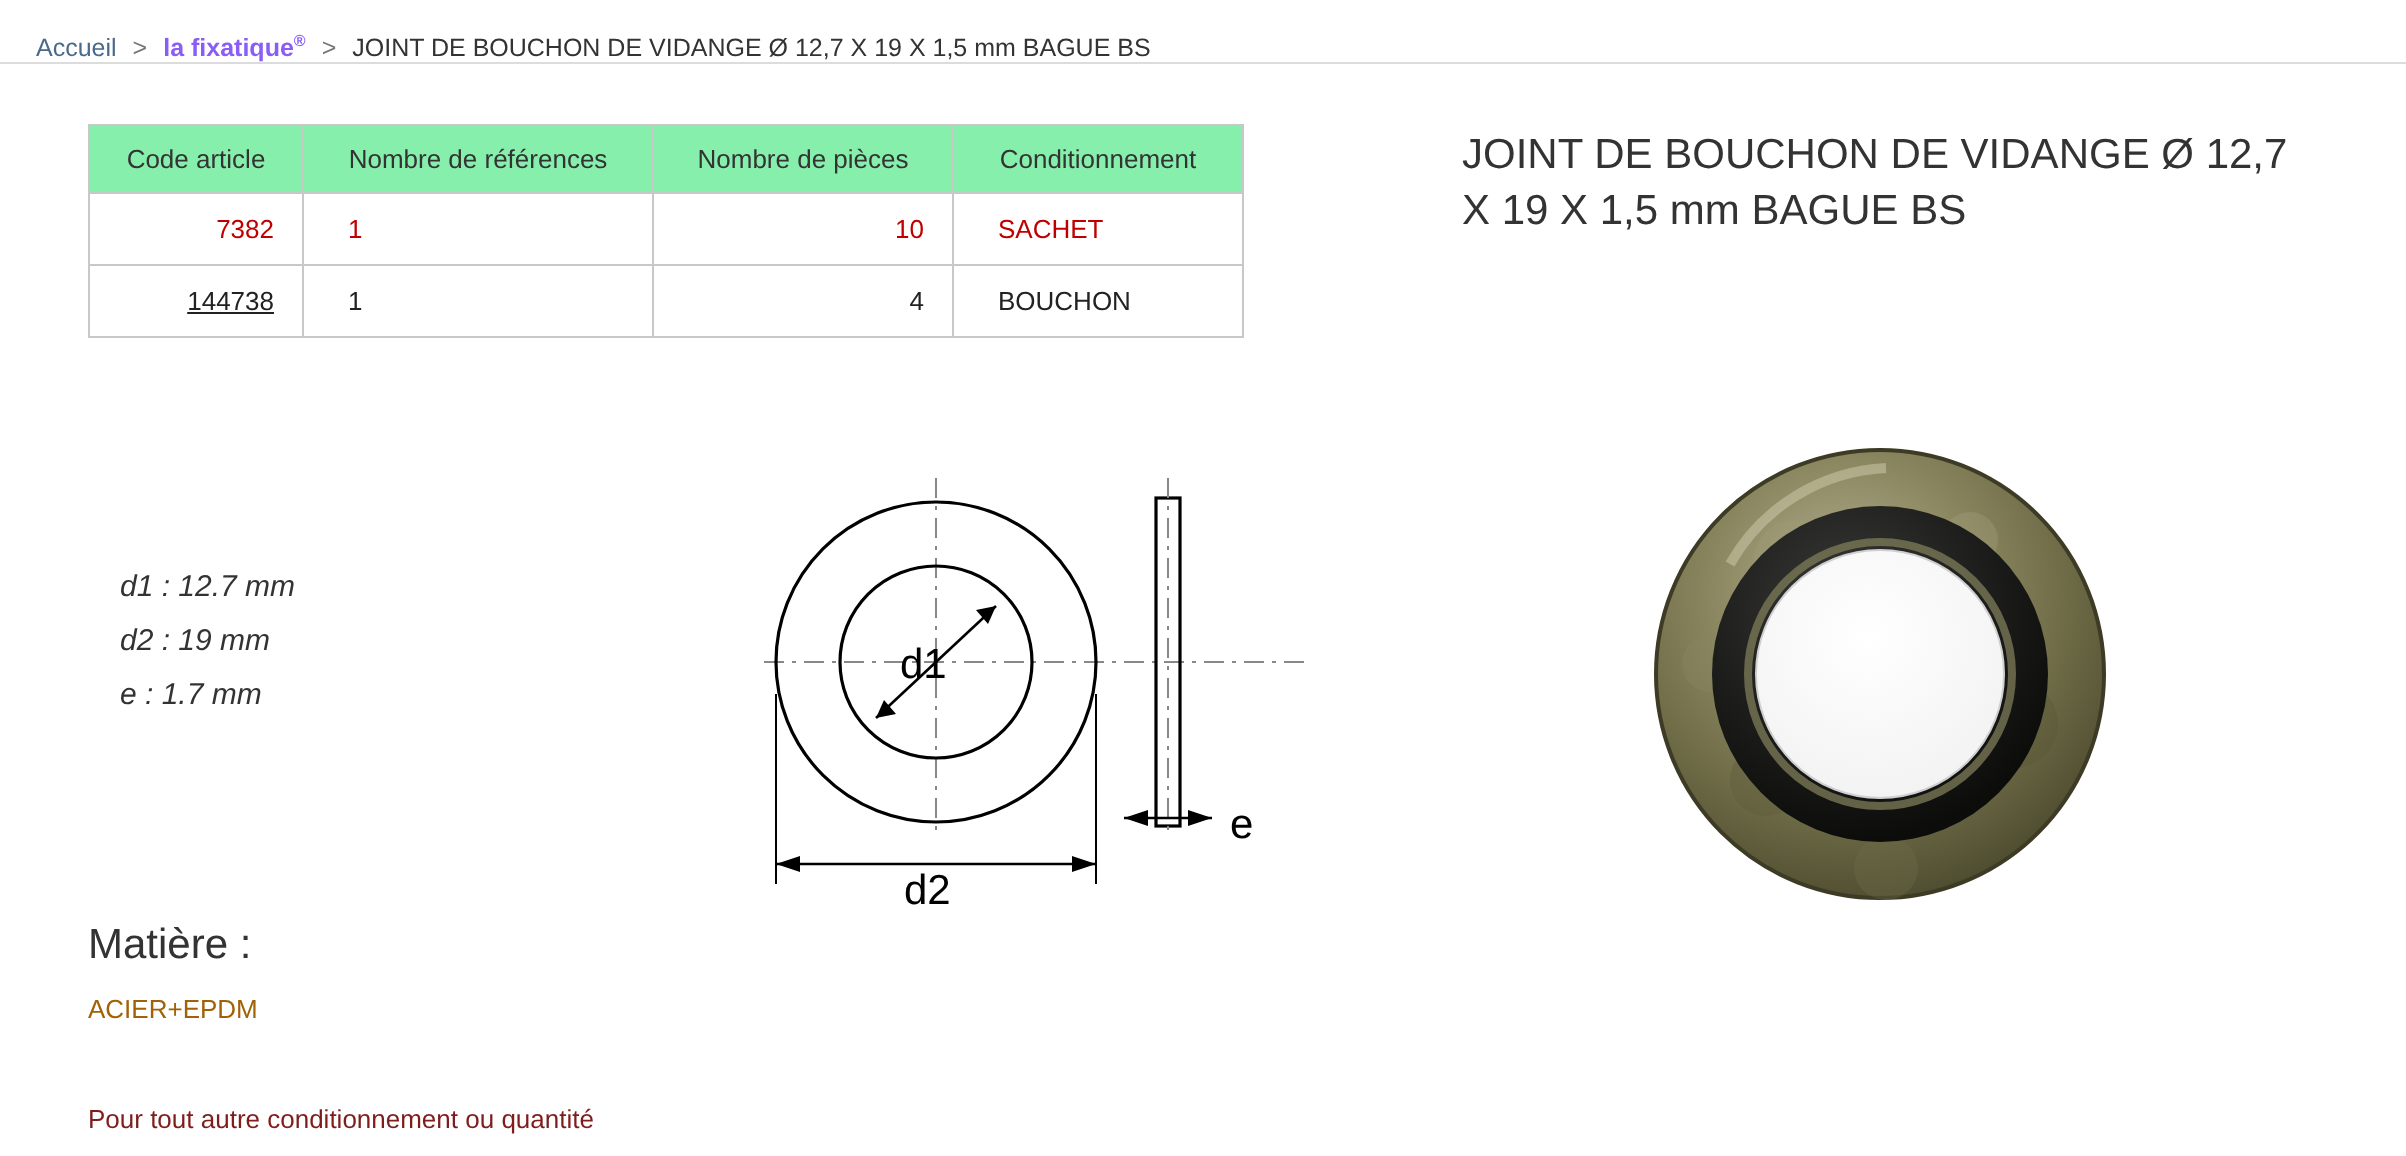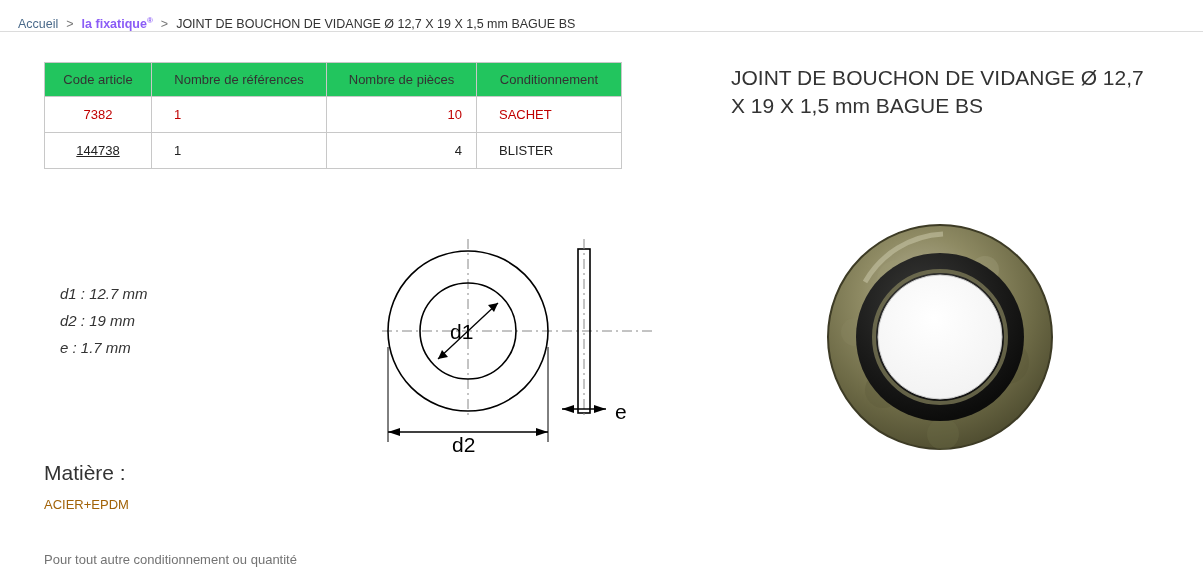--- a/index.html
+++ b/index.html
@@ -69,31 +69,31 @@
     top: 30px;
     border-collapse: collapse;
     font-size: 13px;
   }
   #article-table th {
     border: 1px solid #c8c8c8;
     font-weight: normal;
     color: #333;
     padding: 9px 14px;
     text-align: center;
-    background: #22c55e;
+    background: #86efac;
     white-space: nowrap;
   }
   #article-table td {
     border: 1px solid #c8c8c8;
     padding: 10px 14px;
     text-align: center;
     background: #fff;
     white-space: nowrap;
   }
-  #article-table td.col-code { text-align: center; width: 107px; }
+  #article-table td.col-code { text-align: right; width: 107px; }
   #article-table td.col-refs { text-align: left; width: 175px; padding-left: 22px;}
   #article-table td.col-pcs  { text-align: right; width: 150px; padding-left: 22px;}
   #article-table td.col-cond { text-align: left; width: 145px; padding-left: 22px;}
   #article-table th.h-code { width: 107px; }
   #article-table th.h-refs { width: 175px; }
   #article-table th.h-pcs  { width: 150px; }
   #article-table th.h-cond { width: 145px; }
 
   .row-highlight td { color: #c00000; }
   .row-highlight .code-link {
@@ -134,21 +134,21 @@
     top: 465px;
     font-size: 13px;
     color: #a16207;
   }
 
   #footer-line-1 {
     position: absolute;
     left: 44px;
     top: 520px;
     font-size: 13px;
-    color: #737373;
+    color: #7f1d1d;
   }
 
   
   #tech-drawing {
     position: absolute;
     left: 380px;
     top: 205px;
     width: 285px;
     height: 220px;
   }
@@ -200,21 +200,21 @@
         <tr class="row-highlight">
           <td class="col-code"><a class="code-link">7382</a></td>
           <td class="col-refs">1</td>
           <td class="col-pcs">10</td>
           <td class="col-cond">SACHET</td>
         </tr>
         <tr>
           <td class="col-code"><a class="code-link-2">144738</a></td>
           <td class="col-refs">1</td>
           <td class="col-pcs">4</td>
-          <td class="col-cond">BLISTER</td>
+          <td class="col-cond">BOUCHON</td>
         </tr>
       </tbody>
     </table>
 
     <div class="spec-line" id="spec-d1">d1 : 12.7 mm</div>
     <div class="spec-line" id="spec-d2">d2 : 19 mm</div>
     <div class="spec-line" id="spec-e">e : 1.7 mm</div>
 
     <svg id="tech-drawing" viewBox="0 0 285 220">
 

